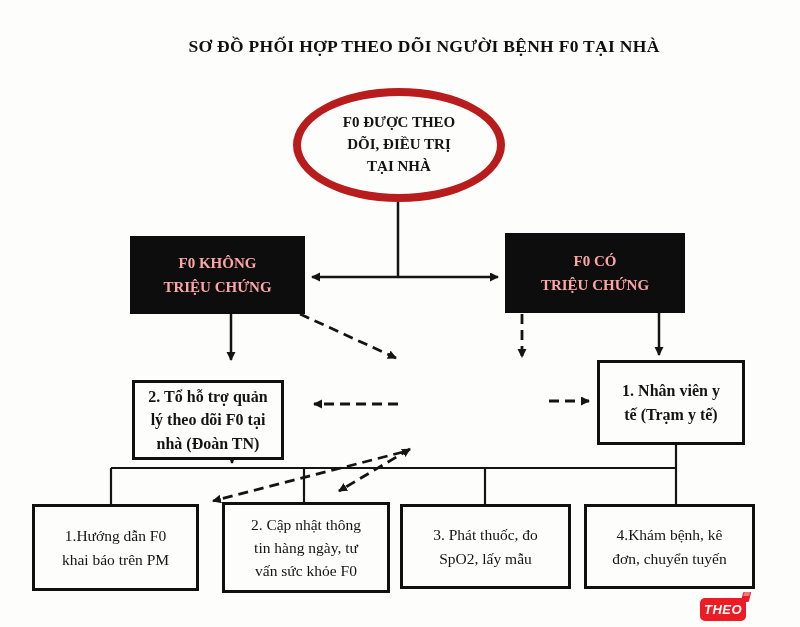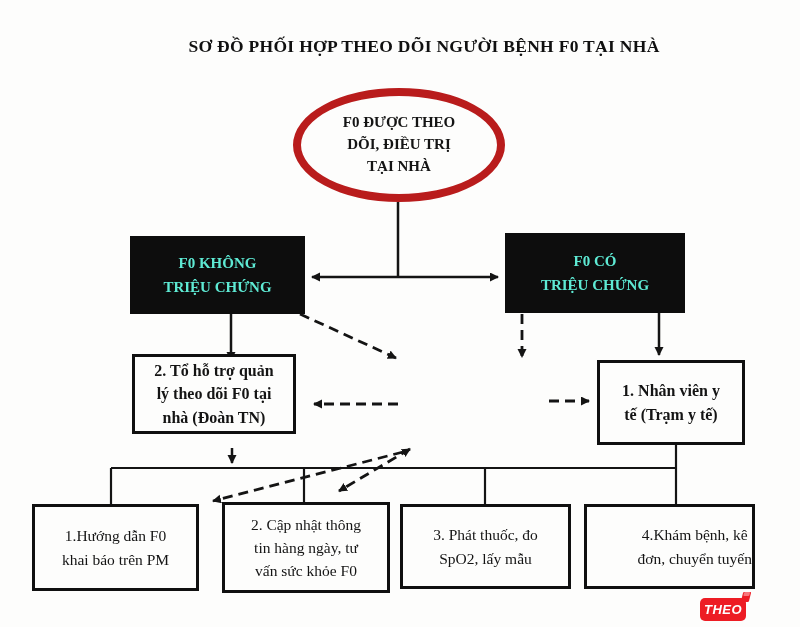--- a/index.html
+++ b/index.html
@@ -28,40 +28,40 @@
     box-sizing:border-box;
   }
   .node .ln{display:block;}
   .ellipse{
     left:293px;top:88px;width:212px;height:114px;
     border:8px solid #b91c1c;border-radius:50%;
     font-size:15px;font-weight:bold;line-height:1.45;
     background:#fdfdfc;
   }
   .dark{
-    background:#0d0d0d;color:#5eead4;
+    background:#0d0d0d;color:#fca5a5;
     font-size:15px;font-weight:bold;line-height:1.6;
   }
   .dark.left{left:130px;top:236px;width:175px;height:78px;}
   .dark.right{left:505px;top:233px;width:180px;height:80px;}
   .mid{
     border:3px solid #101010;background:#fdfdfc;
     font-size:16px;font-weight:bold;line-height:1.45;
   }
-  .mid.m2{left:132px;top:354px;width:164px;height:80px;font-family:Liberation Serif, serif;}
+  .mid.m2{left:132px;top:380px;width:152px;height:80px;font-family:Liberation Serif, serif;}
   .mid.m3{left:403px;top:365px;width:142px;height:80px;border-style:dashed;}
   .mid.m1{left:597px;top:360px;width:148px;height:85px;}
   .task{
     border:3px solid #101010;background:#fdfdfc;
     font-size:15.5px;font-weight:normal;line-height:1.5;
   }
   .task.b1{left:32px;top:504px;width:167px;height:87px;}
   .task.b2{left:222px;top:502px;width:168px;height:91px;}
   .task.b3{left:400px;top:504px;width:171px;height:85px;}
-  .task.b4{left:584px;top:504px;width:171px;height:85px;justify-content:flex-end;}
+  .task.b4{left:584px;top:504px;width:171px;height:85px;}
   svg.wires{position:absolute;left:0;top:0;pointer-events:none;}
   .viet{
     position:absolute;left:700px;top:598px;width:46px;height:23px;
     background:#ed1c24;border-radius:5px;
     display:flex;align-items:center;justify-content:center;
     font-family:"Liberation Sans","DejaVu Sans",sans-serif;
     font-size:13px;font-weight:bold;font-style:italic;
     color:#ffffff;letter-spacing:.5px;
   }
   .viet .tail{

